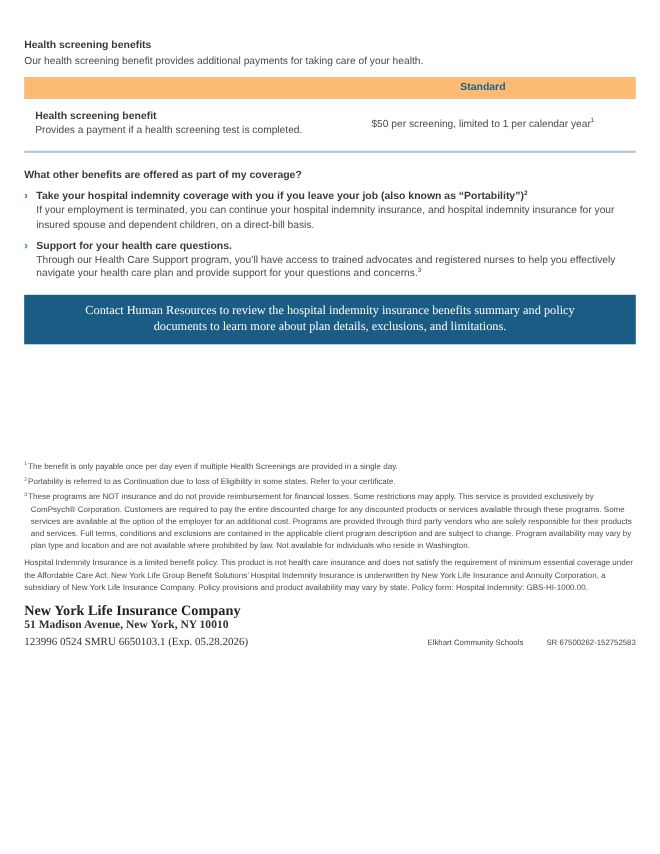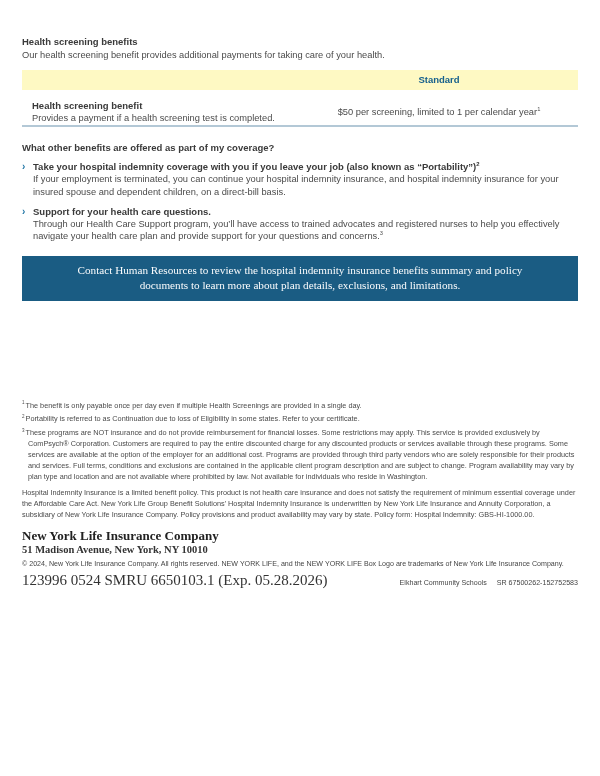--- a/index.html
+++ b/index.html
@@ -16,34 +16,34 @@
     overflow: hidden;
   }
   .intro-heading {
     font-size: 9.5px; font-weight: bold; color: #3a3a3a; line-height: 1.35;
   }
   .intro-body { font-size: 9.3px; line-height: 1.38; color: #4b4b4b; }
 
   
   .benefit-table { margin-top: 8px; }
   .table-header {
-    background: #fef9c3;
+    background: #fdba74;
     height: 20px;
     display: flex;
     align-items: center;
   }
   .th-left { width: 50%; }
   .th-right {
     width: 50%; text-align: center;
     font-size: 9.5px; font-weight: bold; color: #16608c;
   }
   .table-row {
     display: flex;
     margin-top: 9px;
-    padding-bottom: 0;
+    padding-bottom: 12px;
     border-bottom: 2px solid #b3c8d6;
   }
   .td-left { width: 50%; padding-left: 10px; }
   .td-left .row-title { font-size: 9.5px; font-weight: bold; color: #3a3a3a; line-height: 1.4; }
   .td-left .row-desc { font-size: 9.3px; line-height: 1.4; color: #4b4b4b; }
   .td-right {
     width: 50%; display: flex; align-items: center; justify-content: center;
     text-align: center; font-size: 9.3px; color: #4b4b4b; padding: 0 14px;
   }
   sup { font-size: 0.62em; line-height: 0; }
@@ -90,23 +90,23 @@
   .footer-address {
     font-family: "Liberation Serif", serif;
     font-size: 10.5px; color: #333333; line-height: 1.2; margin-top: 1px; font-weight: bold;
   }
   .footer-copyright { font-size: 7.1px; color: #454545; margin-top: 3px; line-height: 1.4; }
   .footer-bottom {
     display: flex; justify-content: space-between; align-items: baseline; margin-top: 2px;
   }
   .footer-form {
     font-family: "Liberation Serif", serif;
-    font-size: 15px; color: #333333; text-align: center;
+    font-size: 10px; color: #333333; text-align: center;
   }
-  .footer-right { font-size: 7.1px; color: #454545; display: flex; gap: 10px; justify-content: space-between; }
+  .footer-right { font-size: 7.1px; color: #454545; display: flex; gap: 21px; justify-content: space-between; }
 </style>
 </head>
 <body>
 
 <div class="page">
 
   <div>
     <div class="intro-heading">Health screening benefits</div>
     <div class="intro-body">Our health screening benefit provides additional payments for taking care of your health.</div>
   </div>
@@ -155,21 +155,20 @@
     <div class="footnote"><sup>1</sup><span>The benefit is only payable once per day even if multiple Health Screenings are provided in a single day.</span></div>
     <div class="footnote"><sup>2</sup><span>Portability is referred to as Continuation due to loss of Eligibility in some states. Refer to your certificate.</span></div>
     <div class="footnote"><sup>3</sup><span>These programs are NOT insurance and do not provide reimbursement for financial losses. Some restrictions may apply. This service is provided exclusively by ComPsych® Corporation. Customers are required to pay the entire discounted charge for any discounted products or services available through these programs. Some services are available at the option of the employer for an additional cost. Programs are provided through third party vendors who are solely responsible for their products and services. Full terms, conditions and exclusions are contained in the applicable client program description and are subject to change. Program availability may vary by plan type and location and are not available where prohibited by law. Not available for individuals who reside in Washington.</span></div>
   </div>
 
   <div class="disclaimer">Hospital Indemnity Insurance is a limited benefit policy. This product is not health care insurance and does not satisfy the requirement of minimum essential coverage under the Affordable Care Act. New York Life Group Benefit Solutions’ Hospital Indemnity Insurance is underwritten by New York Life Insurance and Annuity Corporation, a subsidiary of New York Life Insurance Company. Policy provisions and product availability may vary by state. Policy form: Hospital Indemnity: GBS-HI-1000.00.</div>
 
   <div class="footer">
     <div class="footer-company">New York Life Insurance Company</div>
     <div class="footer-address">51 Madison Avenue, New York, NY 10010</div>
-    <div class="footer-copyright">© 2024, New York Life Insurance Company. All rights reserved. NEW YORK LIFE, and the NEW YORK LIFE Box Logo are trademarks of New York Life Insurance Company.</div>
     <div class="footer-bottom">
       <div class="footer-form">123996 0524 SMRU 6650103.1 (Exp. 05.28.2026)</div>
       <div class="footer-right">
         <span>Elkhart Community Schools</span>
         <span>SR 67500262-152752583</span>
       </div>
     </div>
   </div>
 
 </div>

